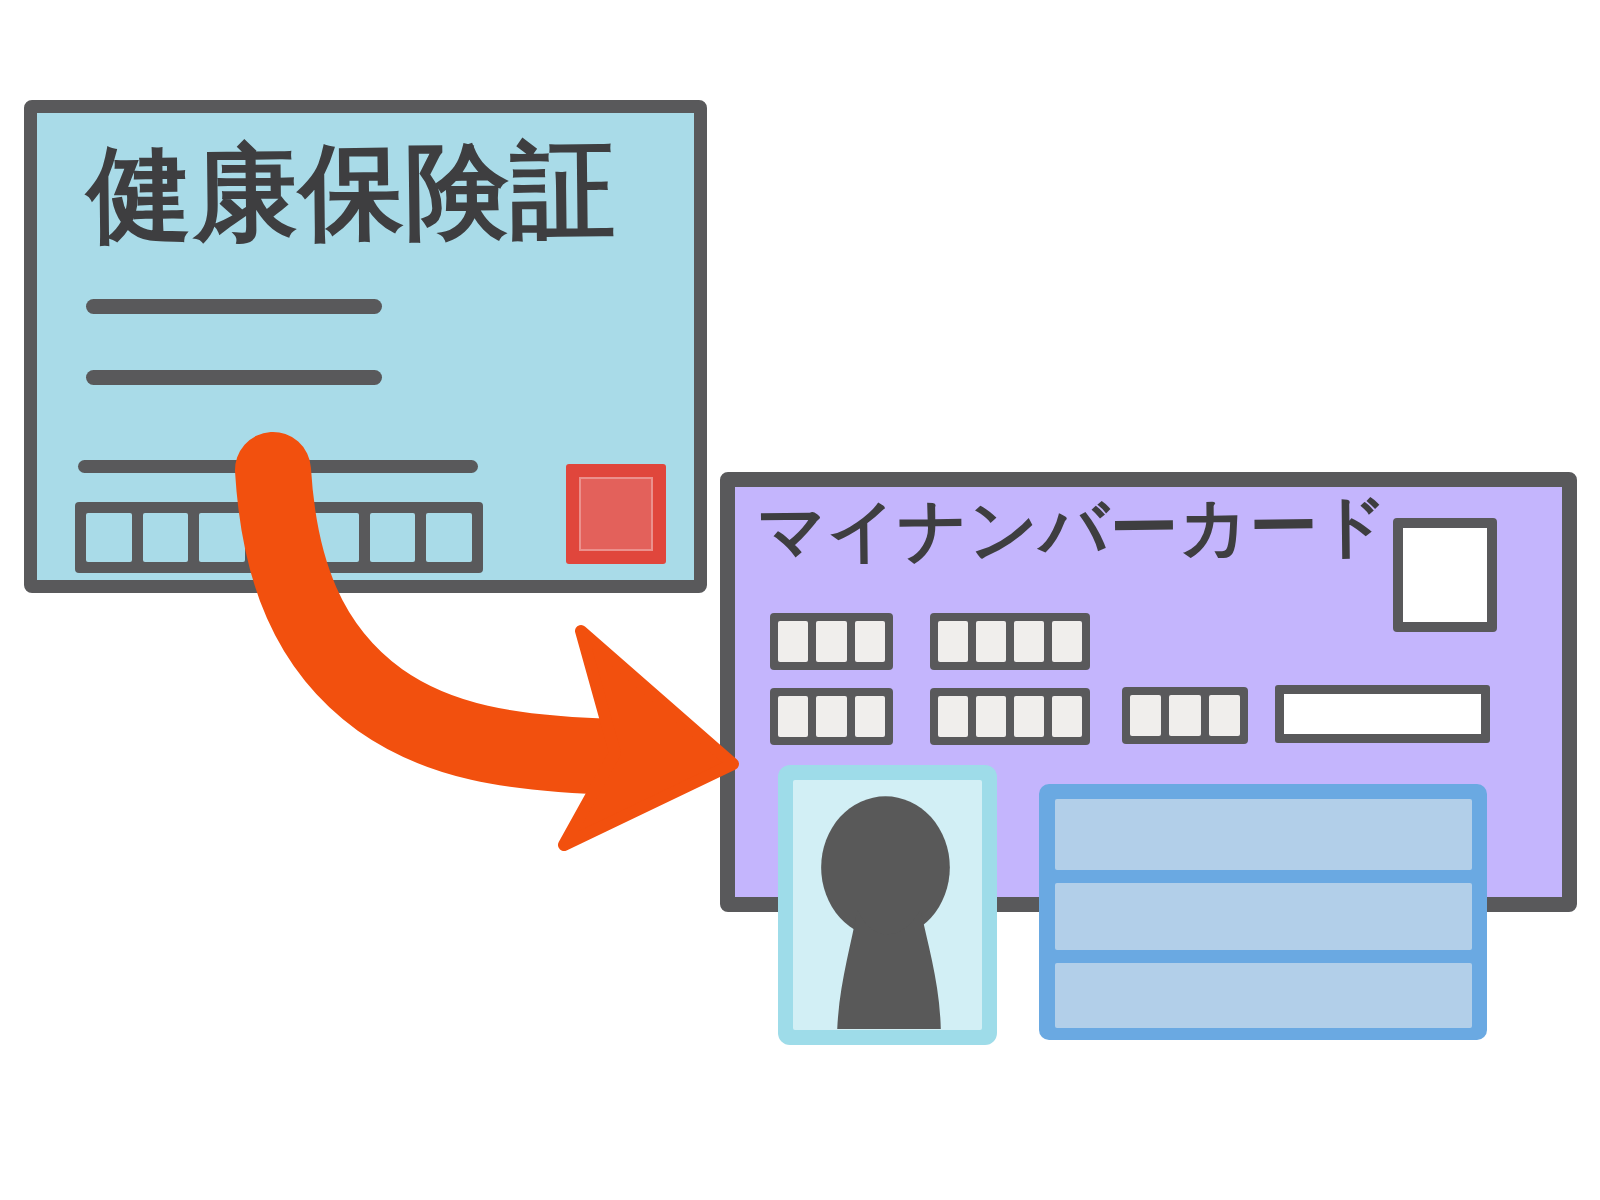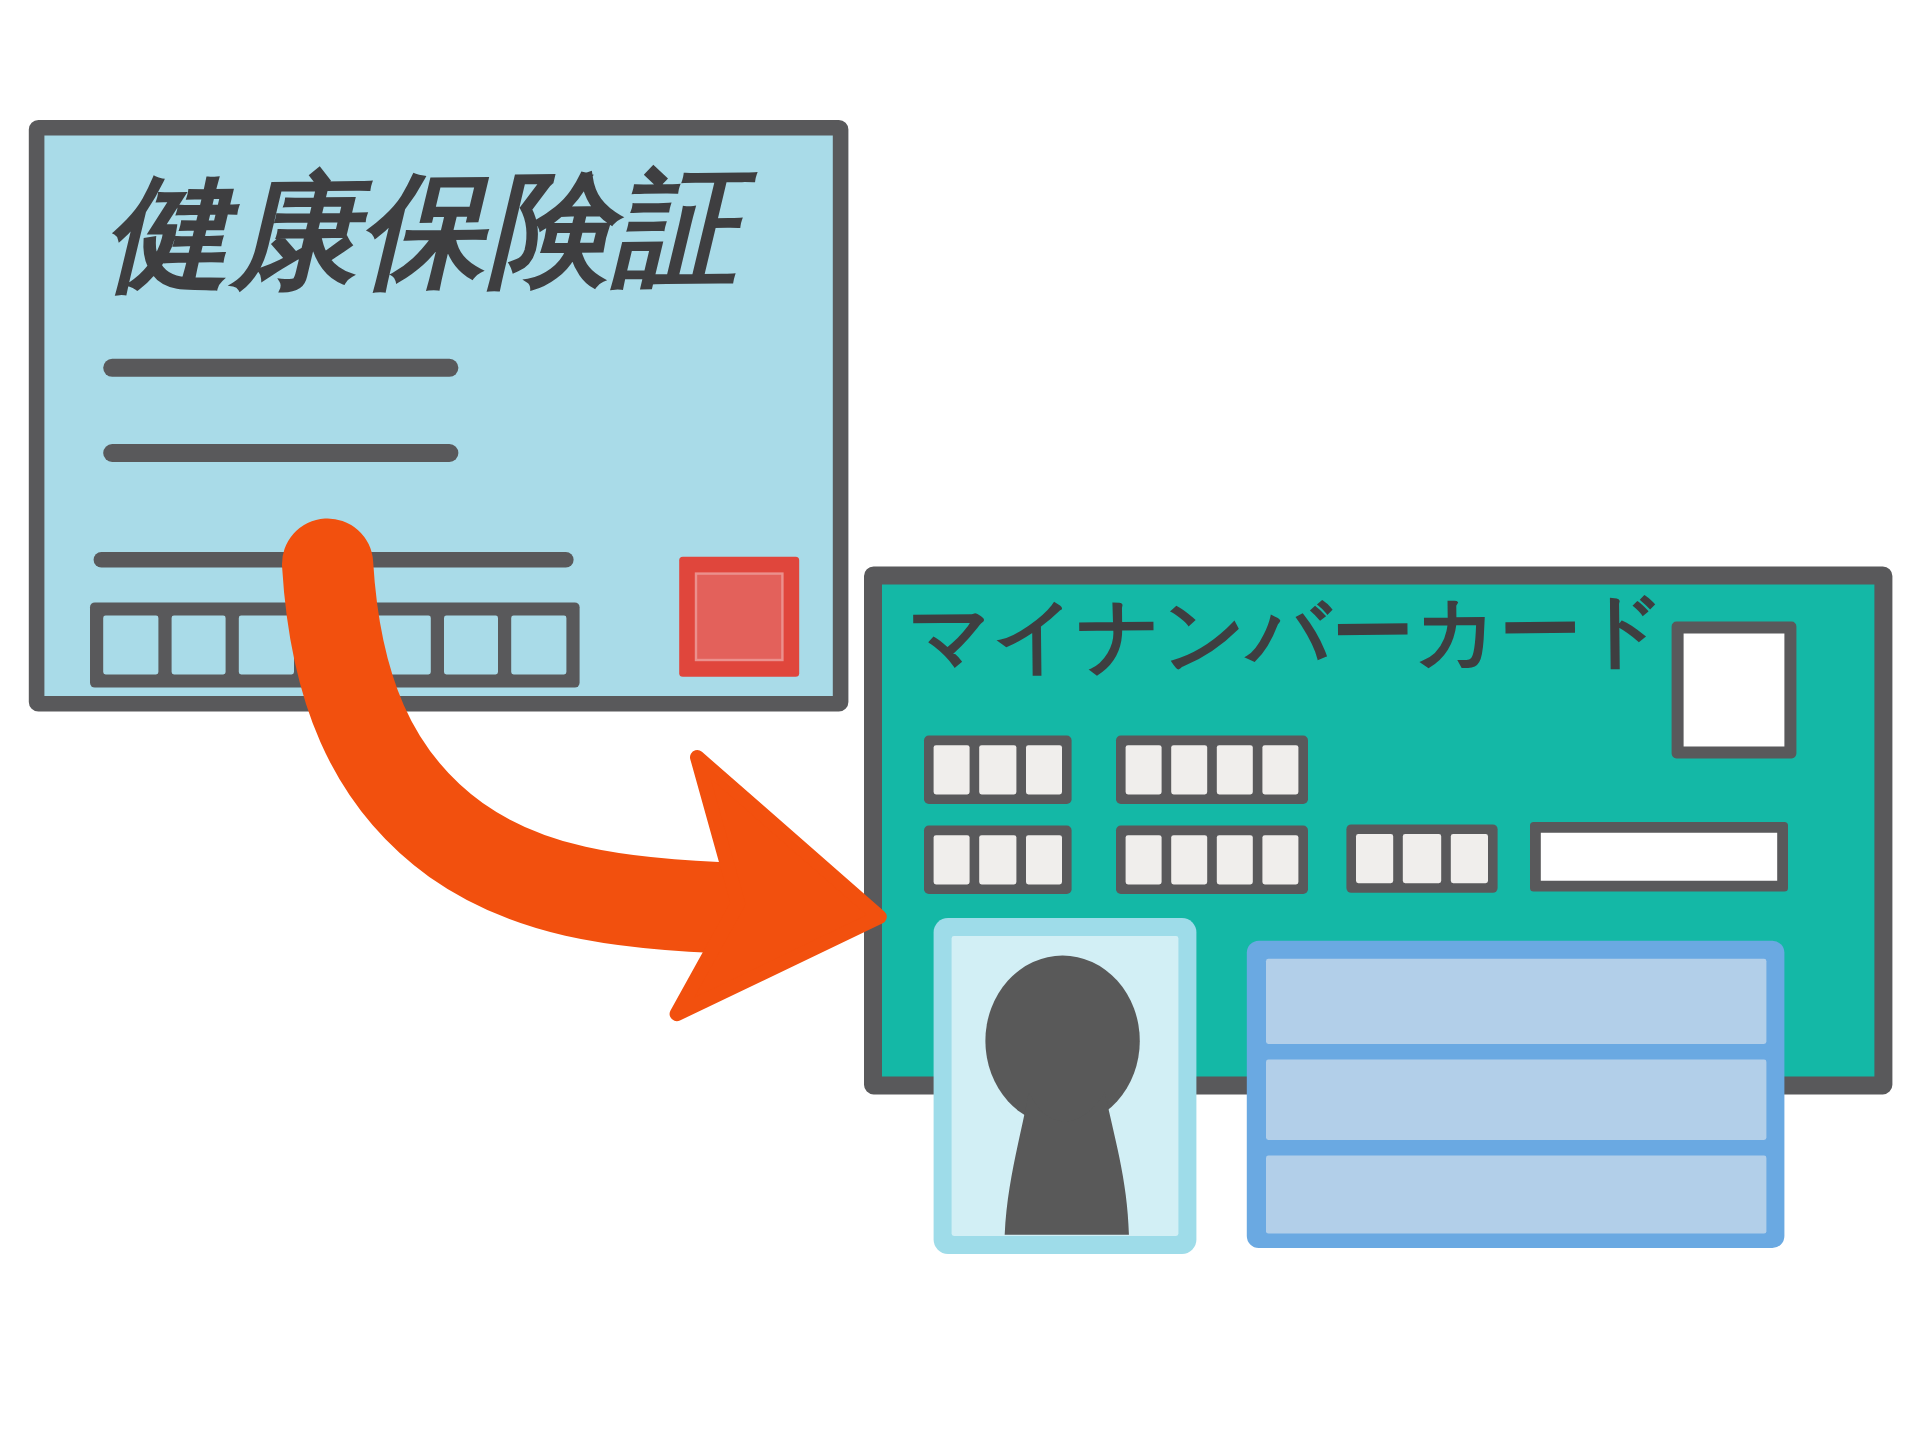--- a/index.html
+++ b/index.html
@@ -6,35 +6,35 @@
   body{width:1600px;height:1200px;position:relative;overflow:hidden;
        font-family:"DejaVu Sans","Liberation Sans",sans-serif;}
   .stage{position:absolute;inset:0;}
 
   
   .card{position:absolute;box-sizing:border-box;border:13px solid #59595B;border-radius:8px;}
   .card-title{position:absolute;font-weight:700;color:#3E3E40;line-height:1;white-space:nowrap;
               transform:rotate(-0.6deg);}
 
   
-  .hic{left:24px;top:100px;width:683px;height:493px;background:#A9DBE8;font-style:italic;}
+  .hic{left:24px;top:100px;width:683px;height:493px;background:#A9DBE8;}
   .hic .card-title{left:50px;top:27px;font-size:104px;letter-spacing:2px;}
   .hline{position:absolute;background:#59595B;border-radius:8px;}
   .hic-line1{left:49px;top:186px;width:296px;height:15px;}
   .hic-line2{left:49px;top:257px;width:296px;height:15px;}
   .hic-line3{left:41px;top:347px;width:400px;height:13px;}
   .strip{position:absolute;left:38px;top:389px;width:408px;height:71px;background:#59595B;
          border-radius:4px;display:flex;gap:11px;padding:11px;box-sizing:border-box;}
   .strip-cell{flex:1;background:#A9DBE8;border-radius:2px;}
   .stamp{position:absolute;left:529px;top:351px;width:100px;height:100px;background:#E0463C;border-radius:3px;}
   .stamp-inner{position:absolute;inset:13px;background:#E3615B;border:2px solid rgba(255,255,255,0.30);
                box-sizing:border-box;}
 
   
-  .mnc{left:720px;top:472px;width:857px;height:440px;background:#14b8a6;border-width:15px;}
+  .mnc{left:720px;top:472px;width:857px;height:440px;background:#c4b5fd;border-width:15px;}
   .mnc .card-title{left:22px;top:8px;font-size:68px;letter-spacing:1px;}
   .blank-box{position:absolute;box-sizing:border-box;background:#FFFFFF;border:10px solid #59595B;border-radius:4px;}
   .mnc-smallbox{left:658px;top:31px;width:104px;height:114px;}
   .mnc-longfield{left:540px;top:198px;width:215px;height:58px;border-width:9px;border-radius:3px;}
   .digit-group{position:absolute;height:57px;background:#59595B;border-radius:4px;display:flex;gap:8px;
                padding:8px;box-sizing:border-box;}
   .digit-cell{flex:1;background:#F0EEEC;border-radius:2px;}
   .dg-a{left:35px;top:126px;width:123px;}
   .dg-b{left:195px;top:126px;width:160px;}
   .dg-c{left:35px;top:201px;width:123px;}

